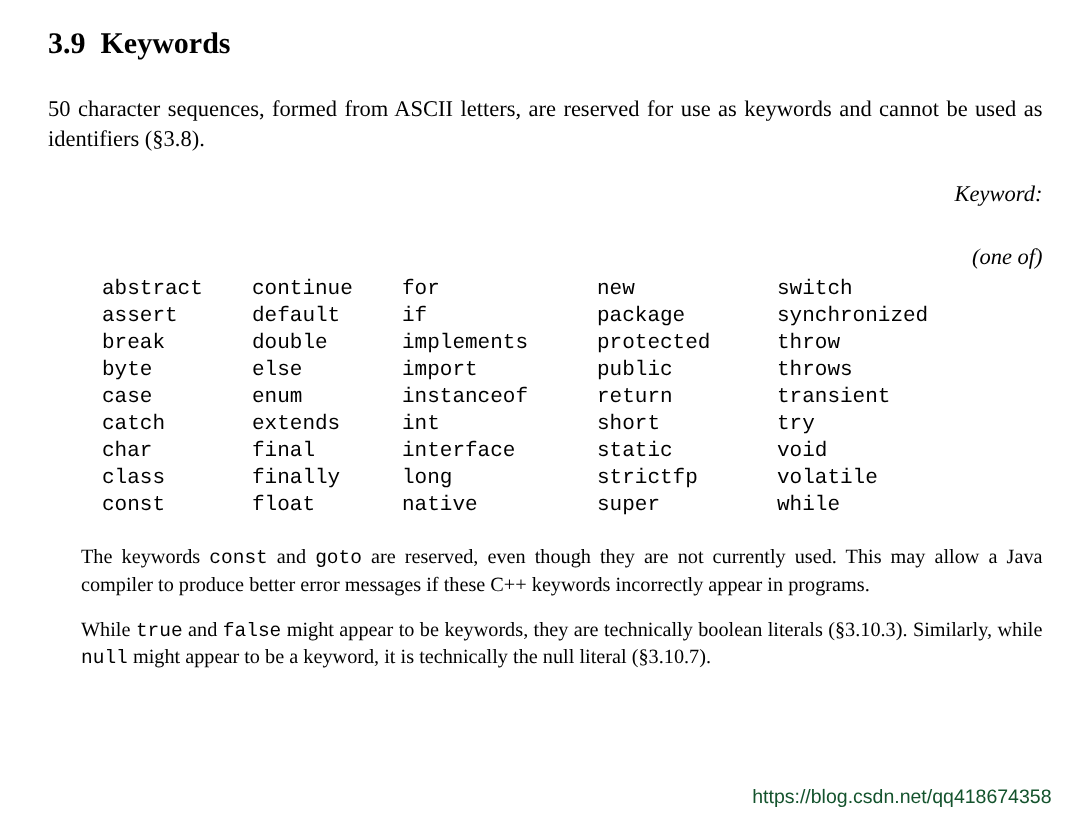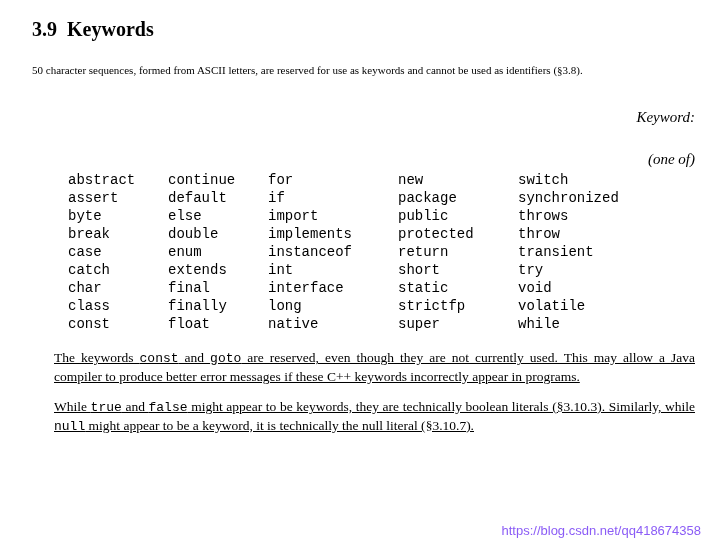--- a/index.html
+++ b/index.html
@@ -16,24 +16,24 @@
   }
   .page {
     padding: 18px 16px 10px 32px;
   }
   .section-heading {
     font-size: 20px;
     font-weight: bold;
     margin-bottom: 22px;
   }
   .intro {
-    font-size: 11px;
+    font-size: 15px;
     line-height: 1.35;
     text-align: justify;
-    margin-bottom: 29px;
+    margin-bottom: 16px;
   }
   .grammar-block {
     margin-left: 22px;
     margin-bottom: 16px;
   }
   .grammar-head {
     font-style: italic;
     font-size: 15px;
     line-height: 1.35;
     text-align: right;
@@ -57,33 +57,32 @@
   table.kw td.c1 { width: 100px; margin-top: 40px; }
   table.kw td.c2 { width: 100px; }
   table.kw td.c3 { width: 130px; }
   table.kw td.c4 { width: 120px; }
   table.kw td.c5 { }
   .note {
     font-size: 13.5px;
     line-height: 1.35;
     text-align: justify;
     margin: 0 0 12px 22px;
-    text-decoration: underline;
   }
   .mono {
     font-family: "Courier New", Courier, monospace;
     font-size: 13px;
   }
   .watermark {
     position: absolute;
     right: 10px;
     bottom: 6px;
     font-family: Arial, sans-serif;
     font-size: 13px;
-    color: #8b5cf6;
+    color: #14532d;
     white-space: nowrap;
     pointer-events: none;
   }
 </style>
 </head>
 <body>
 
 <div class="page">
 
   <div class="section-heading">
@@ -109,32 +108,32 @@
             <td class="c5">switch</td>
           </tr>
           <tr>
             <td class="c1">assert</td>
             <td class="c2">default</td>
             <td class="c3">if</td>
             <td class="c4">package</td>
             <td class="c5">synchronized</td>
           </tr>
           <tr>
+            <td class="c1">break</td>
+            <td class="c2">double</td>
+            <td class="c3">implements</td>
+            <td class="c4">protected</td>
+            <td class="c5">throw</td>
+          </tr>
+          <tr>
             <td class="c1">byte</td>
             <td class="c2">else</td>
             <td class="c3">import</td>
             <td class="c4">public</td>
             <td class="c5">throws</td>
-          </tr>
-          <tr>
-            <td class="c1">break</td>
-            <td class="c2">double</td>
-            <td class="c3">implements</td>
-            <td class="c4">protected</td>
-            <td class="c5">throw</td>
           </tr>
           <tr>
             <td class="c1">case</td>
             <td class="c2">enum</td>
             <td class="c3">instanceof</td>
             <td class="c4">return</td>
             <td class="c5">transient</td>
           </tr>
           <tr>
             <td class="c1">catch</td>

